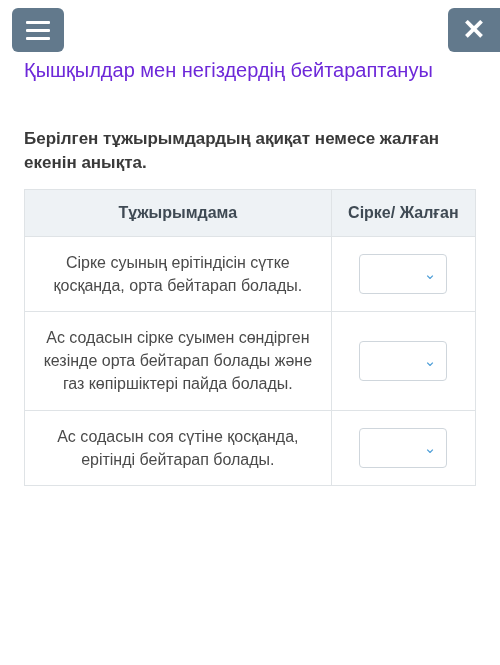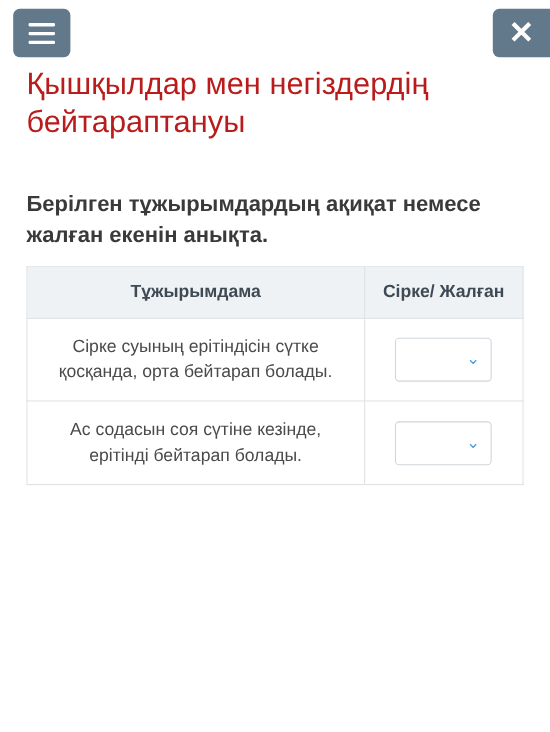--- a/index.html
+++ b/index.html
@@ -52,29 +52,29 @@
     .close-x {
       color: #ffffff;
       font-size: 28px;
       font-weight: bold;
       line-height: 1;
     }
     .content {
       padding: 0 24px;
     }
     .title {
-      font-size: 28px;
-      color: #b91c1c;
+      font-size: 20px;
+      color: #6d28d9;
       font-weight: 400;
       line-height: 1.25;
       margin-top: 6px;
       margin-bottom: 28px;
     }
     .instruction {
-      font-size: 20px;
+      font-size: 17px;
       font-weight: 700;
       color: #3a3a3a;
       line-height: 1.4;
       margin-bottom: 14px;
       margin-top: 44px;
     }
     table {
       width: 100%;
       border-collapse: collapse;
       border-radius: 20px;
@@ -153,21 +153,30 @@
       <tr>
         <td class="statement">Сірке суының ерітіндісін сүтке қосқанда, орта бейтарап болады.</td>
         <td class="answer">
           <div class="select-box">
             <span></span>
             <span class="chevron">⌄</span>
           </div>
         </td>
       </tr>
       <tr>
-        <td class="statement">Ас содасын соя сүтіне кезінде, ерітінді бейтарап болады.</td>
+        <td class="statement">Ас содасын сірке суымен сөндірген кезінде орта бейтарап болады және газ көпіршіктері пайда болады.</td>
+        <td class="answer">
+          <div class="select-box">
+            <span></span>
+            <span class="chevron">⌄</span>
+          </div>
+        </td>
+      </tr>
+      <tr>
+        <td class="statement">Ас содасын соя сүтіне қосқанда, ерітінді бейтарап болады.</td>
         <td class="answer">
           <div class="select-box">
             <span></span>
             <span class="chevron">⌄</span>
           </div>
         </td>
       </tr>
     </tbody>
   </table>
 </div>

